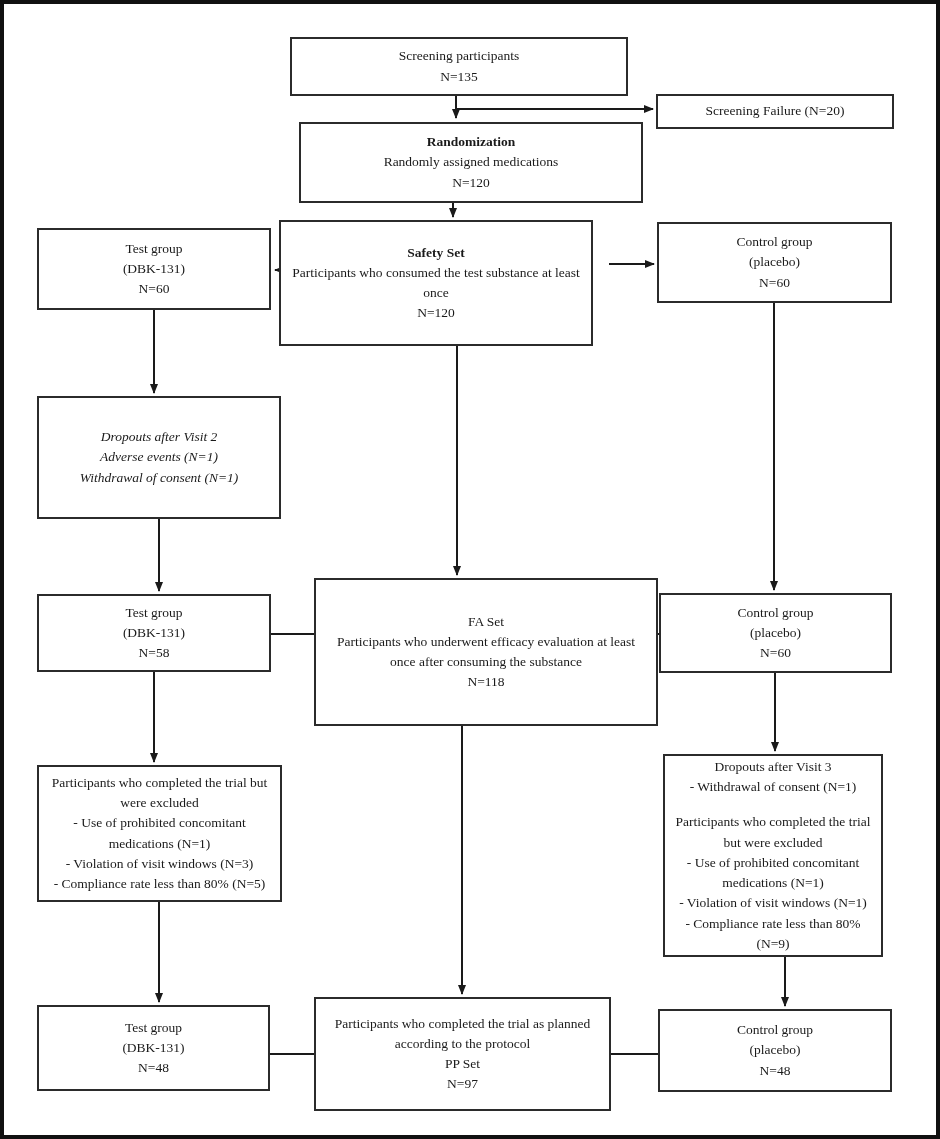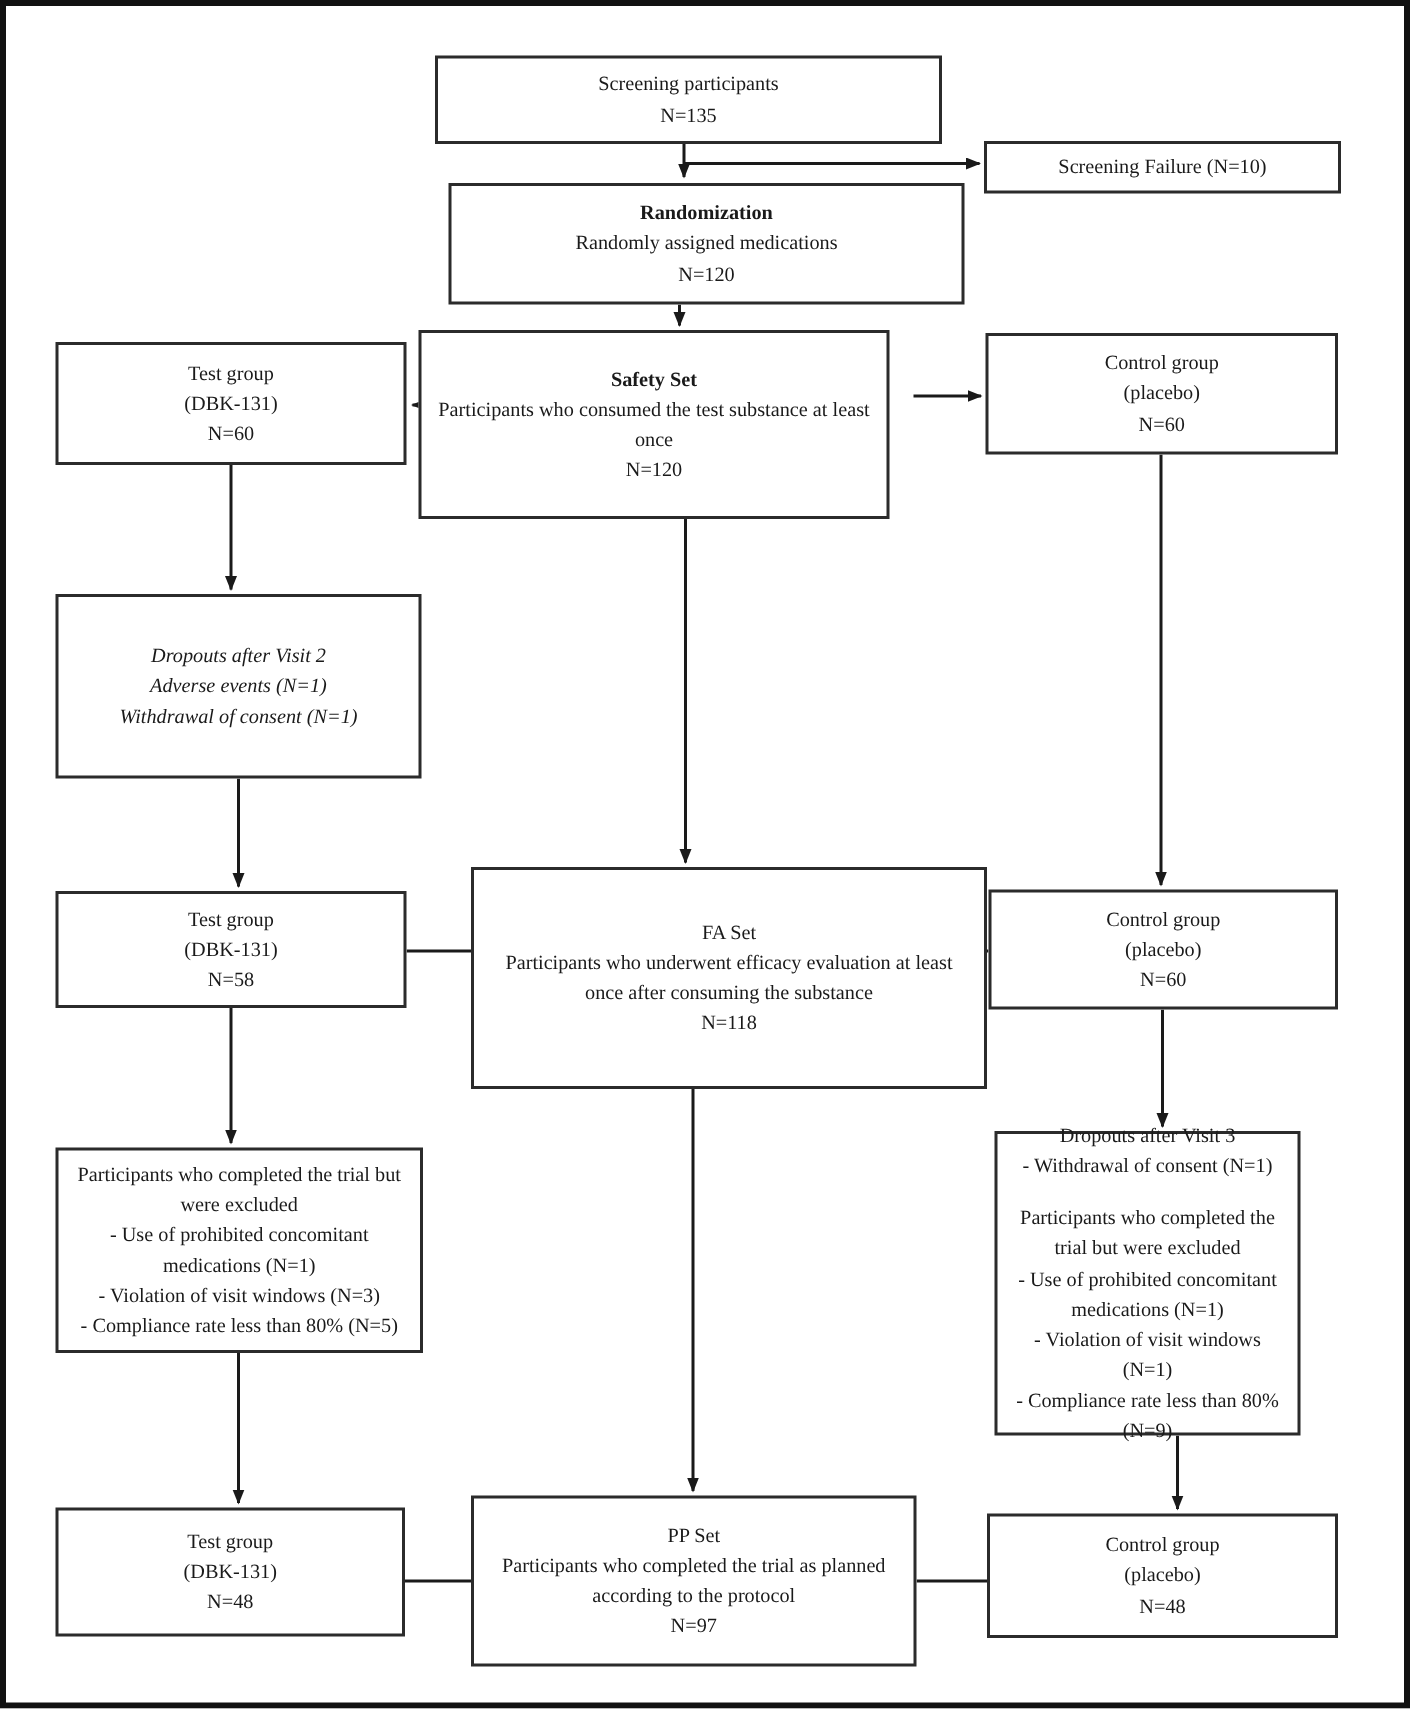--- a/index.html
+++ b/index.html
@@ -70,21 +70,21 @@
 
   <div class="box" style="left:286px; top:33px; width:338px; height:59px;">
     <div class="box-lines">
         <div class="line">Screening participants</div>
         <div class="line">N=135</div>
       </div>
   </div>
 
   <div class="box" style="left:652px; top:90px; width:238px; height:35px;">
     <div class="box-lines">
-        <div class="line">Screening Failure (N=10)</div>
+        <div class="line">Screening Failure (N=20)</div>
       </div>
   </div>
 
   <div class="box" style="left:295px; top:118px; width:344px; height:81px;">
     <div class="box-title">Randomization</div>
     <div class="box-lines">
         <div class="line">Randomly assigned medications</div>
         <div class="line">N=120</div>
       </div>
   </div>
@@ -147,21 +147,21 @@
 
   <div class="box" style="left:33px; top:761px; width:245px; height:137px;">
     <div class="box-lines">
         <div class="line">Participants who completed the trial but were excluded</div>
         <div class="line">- Use of prohibited concomitant medications (N=1)</div>
         <div class="line">- Violation of visit windows (N=3)</div>
         <div class="line">- Compliance rate less than 80% (N=5)</div>
       </div>
   </div>
 
-  <div class="box" style="left:659px; top:750px; width:204px; height:203px;">
+  <div class="box" style="left:659px; top:750px; width:220px; height:203px;">
     <div class="box-lines">
         <div class="line">Dropouts after Visit 3</div>
         <div class="line">- Withdrawal of consent (N=1)</div>
         <div class="line spacer"></div>
         <div class="line">Participants who completed the trial but were excluded</div>
         <div class="line">- Use of prohibited concomitant medications (N=1)</div>
         <div class="line">- Violation of visit windows (N=1)</div>
         <div class="line">- Compliance rate less than 80% (N=9)</div>
       </div>
   </div>
@@ -169,22 +169,22 @@
   <div class="box" style="left:33px; top:1001px; width:233px; height:86px;">
     <div class="box-lines">
         <div class="line">Test group</div>
         <div class="line">(DBK-131)</div>
         <div class="line">N=48</div>
       </div>
   </div>
 
   <div class="box" style="left:310px; top:993px; width:297px; height:114px;">
     <div class="box-lines">
+        <div class="line">Participants who completed the trial as planned according to the protocol</div>
         <div class="line">PP Set</div>
-        <div class="line">Participants who completed the trial as planned according to the protocol</div>
         <div class="line">N=97</div>
       </div>
   </div>
 
   <div class="box" style="left:654px; top:1005px; width:234px; height:83px;">
     <div class="box-lines">
         <div class="line">Control group</div>
         <div class="line">(placebo)</div>
         <div class="line">N=48</div>
       </div>

